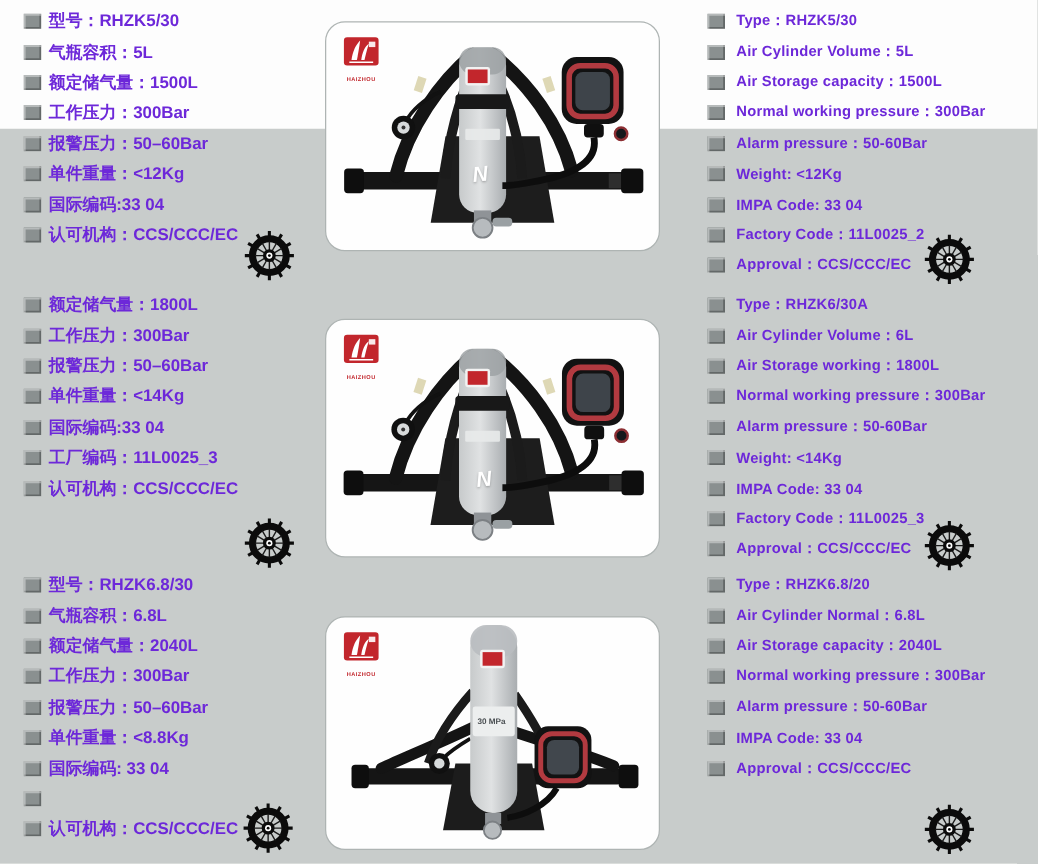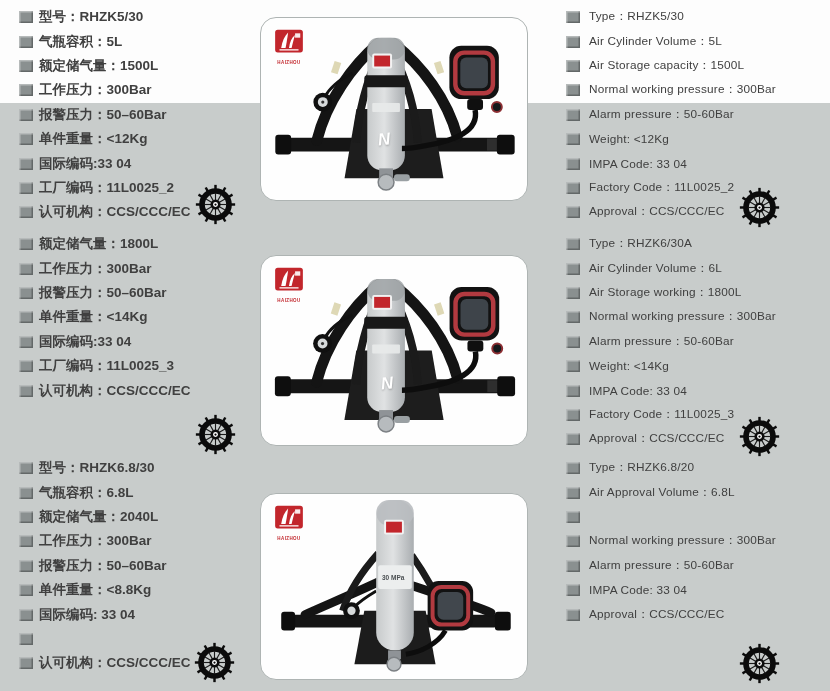--- a/index.html
+++ b/index.html
@@ -4,23 +4,23 @@
 <style>
   html,body{margin:0;padding:0;}
   body{font-family:"Liberation Sans", sans-serif;}
   .screen{position:relative;width:830px;height:691px;background:#c8cccb;overflow:hidden;}
   .top-band{position:absolute;left:0;top:0;width:830px;height:103px;background:#fdfdfd;}
   .spec-col{position:absolute;width:250px;}
   .spec-row{display:flex;align-items:center;height:24.42px;}
   .bullet{flex:none;width:14px;height:12px;background:#8a9090;
           box-shadow:inset 1.5px 1.5px 0 rgba(255,255,255,.38), inset -1.5px -1.5px 0 rgba(0,0,0,.28);
           margin-right:6px;}
-  .spec-text{color:#404040;white-space:nowrap;}
+  .spec-text{color:#6d28d9;white-space:nowrap;}
   .spec-text.zh{font-size:13.5px;font-weight:600;}
-  .spec-text.en{font-size:11.8px;font-weight:400;letter-spacing:.2px;margin-left:3px;}
+  .spec-text.en{font-size:11.8px;font-weight:700;letter-spacing:.2px;margin-left:3px;}
   .card{position:absolute;left:260px;width:268px;background:#fefefe;border:1px solid #aeb4b3;
         border-radius:16px;box-sizing:border-box;overflow:hidden;}
   .card .photo{position:absolute;left:0;top:0;width:100%;height:100%;}
   .logo{position:absolute;left:10px;top:11px;width:36px;text-align:center;z-index:3;}
   .logo-text{font-size:4.5px;color:#c2262c;font-weight:700;letter-spacing:.4px;margin-top:1px;}
   .cyl-mark{position:absolute;z-index:2;color:#fff;font-weight:700;font-style:italic;
             font-size:17px;transform:rotate(-6deg);text-shadow:0 1px 2px rgba(0,0,0,.25);}
   .cyl-mark.small{color:#4a4f52;font-size:6.5px;font-style:normal;transform:none;text-shadow:none;}
   .wheel{position:absolute;width:45px;height:45px;}
 </style>
@@ -165,24 +165,20 @@
       <div class="spec-row">
         <span class="bullet"></span>
         <span class="spec-text zh">单件重量：&lt;12Kg</span>
       </div>
       <div class="spec-row">
         <span class="bullet"></span>
         <span class="spec-text zh">国际编码:33 04</span>
       </div>
       <div class="spec-row">
         <span class="bullet"></span>
-        <span class="spec-text zh">工厂编码：11L0025_2</span>
-      </div>
-      <div class="spec-row">
-        <span class="bullet"></span>
         <span class="spec-text zh">认可机构：CCS/CCC/EC</span>
       </div>
     </div>
   <div class="spec-col" style="left:566px;top:5px">
       <div class="spec-row">
         <span class="bullet"></span>
         <span class="spec-text en">Type：RHZK5/30</span>
       </div>
       <div class="spec-row">
         <span class="bullet"></span>
@@ -322,24 +318,25 @@
         <span class="spec-text zh">认可机构：CCS/CCC/EC</span>
       </div>
     </div>
   <div class="spec-col" style="left:566px;top:456px">
       <div class="spec-row">
         <span class="bullet"></span>
         <span class="spec-text en">Type：RHZK6.8/20</span>
       </div>
       <div class="spec-row">
         <span class="bullet"></span>
-        <span class="spec-text en">Air Approval Volume：6.8L</span>
-      </div>
-      <div class="spec-row">
-        <span class="bullet"></span>
+        <span class="spec-text en">Air Cylinder Normal：6.8L</span>
+      </div>
+      <div class="spec-row">
+        <span class="bullet"></span>
+        <span class="spec-text en">Air Storage capacity：2040L</span>
       </div>
       <div class="spec-row">
         <span class="bullet"></span>
         <span class="spec-text en">Normal working pressure：300Bar</span>
       </div>
       <div class="spec-row">
         <span class="bullet"></span>
         <span class="spec-text en">Alarm pressure：50-60Bar</span>
       </div>
       <div class="spec-row">

